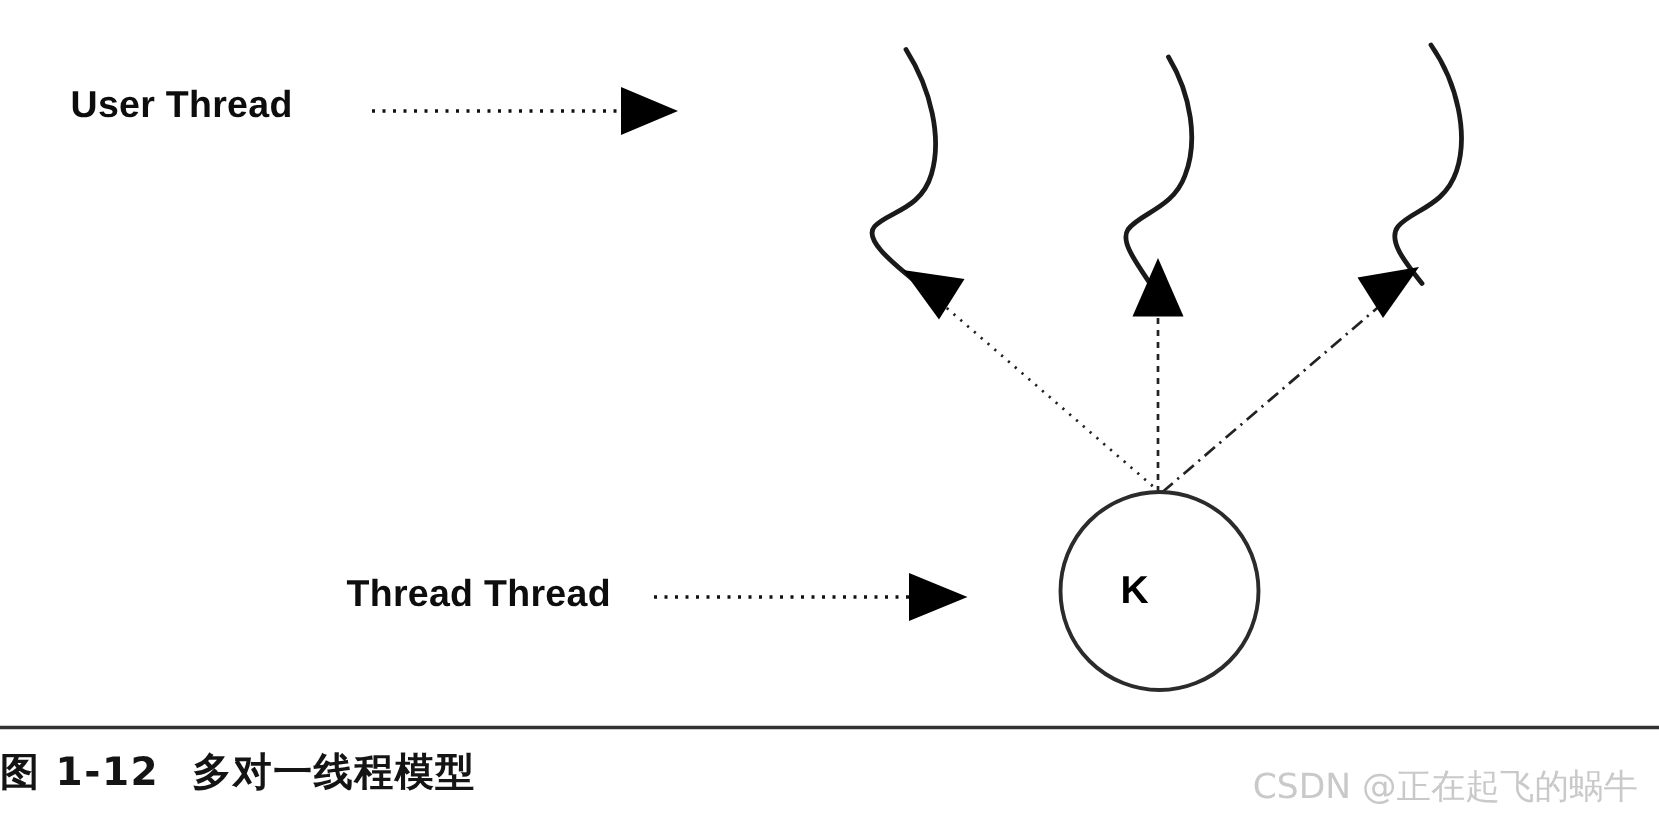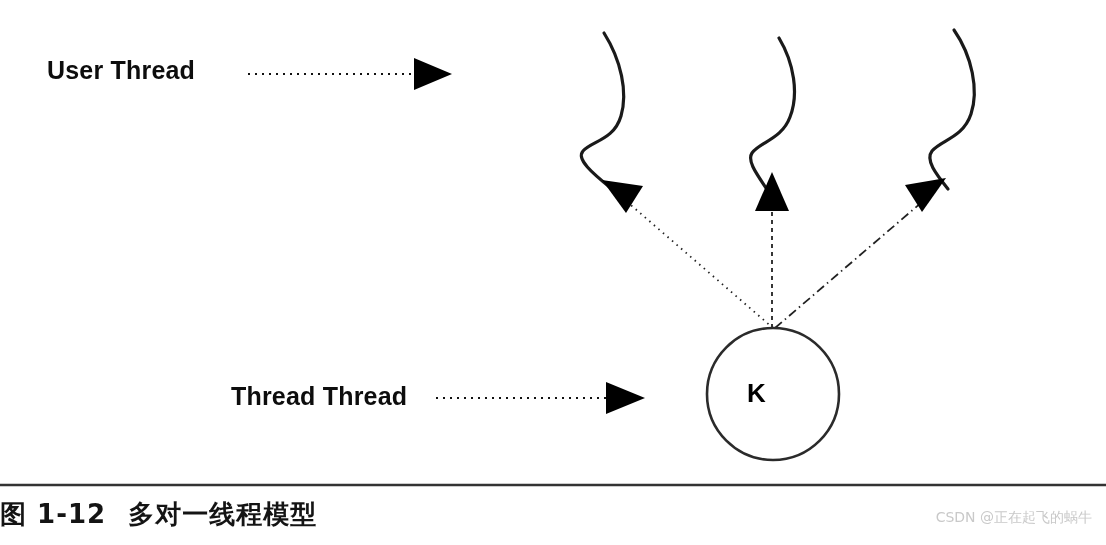--- a/index.html
+++ b/index.html
@@ -66,21 +66,21 @@
   }
   #caption .caption-gap {
     display: inline-block;
     width: 22px;
   }
   #watermark {
     position: absolute;
     right: 14px;
     top: 509px;
     font-family: "DejaVu Sans", "Liberation Sans", sans-serif;
-    font-size: 14px;
+    font-size: 23px;
     color: #c9c9c9;
     white-space: nowrap;
     text-align: center;
   }
 </style>
 </head>
 <body>
 
 <div id="figure-root">
 

